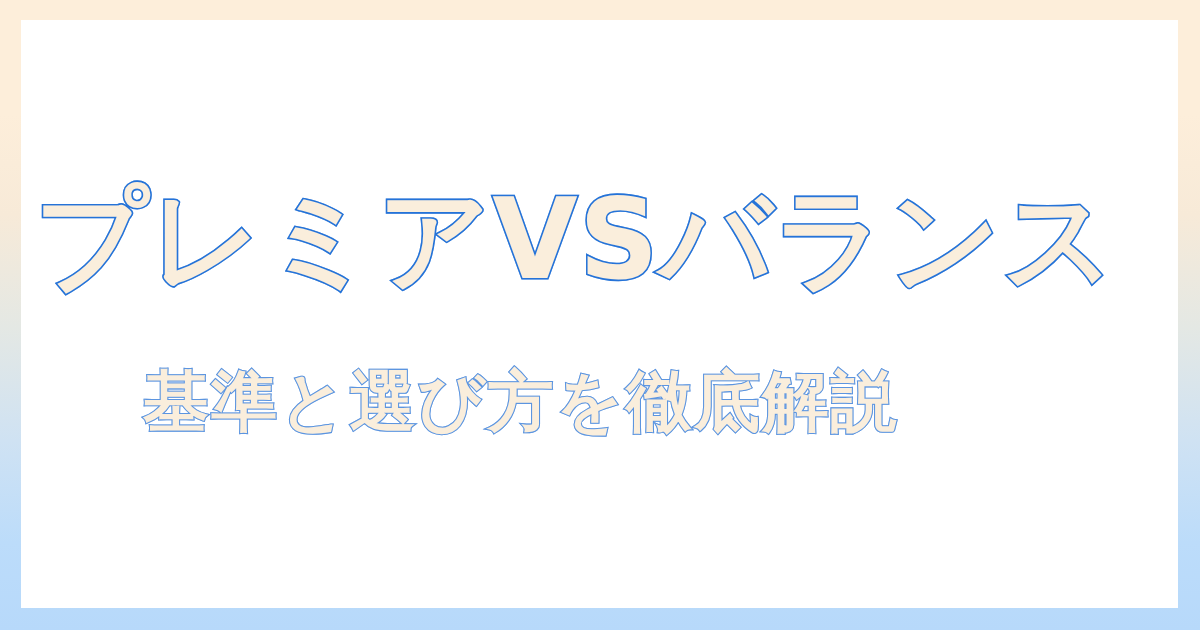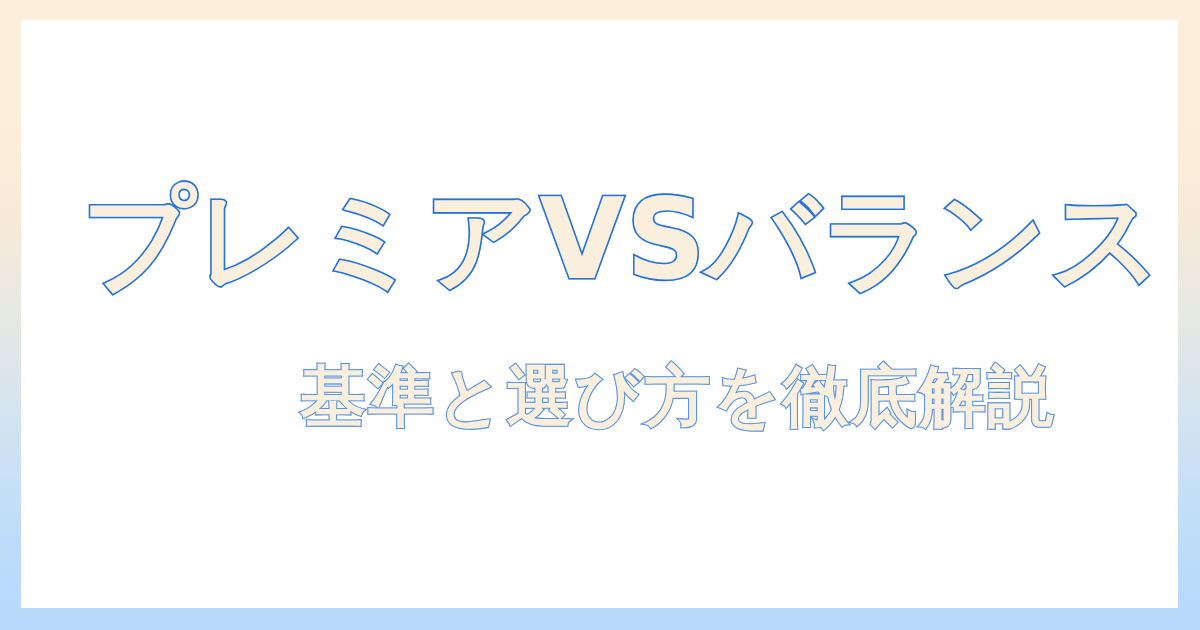--- a/index.html
+++ b/index.html
@@ -47,21 +47,21 @@
     align-items: center;
     justify-content: flex-start;
   }
 
   
   .headline-wrap {
     width: 100%;
     margin-top: 154px;
     display: flex;
     flex-direction: column;
-    align-items: flex-end;
+    align-items: flex-start;
   }
 
   
   .main-title {
     display: block;
     width: 1110px;
     text-align: center;
     font-family: "DejaVu Sans", "Liberation Sans", sans-serif;
     font-weight: 700;
     font-size: 112px;
@@ -75,21 +75,21 @@
     transform: scaleX(0.985);
     transform-origin: center;
   }
 
   
   .sub-title {
     display: block;
     width: 1000px;
     text-align: center;
     margin-top: 56px;
-    font-family: Liberation Mono, monospace;
+    font-family: Liberation Sans, sans-serif;
     font-weight: 700;
     font-size: 66px;
     line-height: 1.2;
     letter-spacing: 0.035em;
     white-space: nowrap;
     color: #faeedc;
     -webkit-text-stroke: 2.1px #5c95e0;
     paint-order: stroke fill;
     text-rendering: geometricPrecision;
   }

